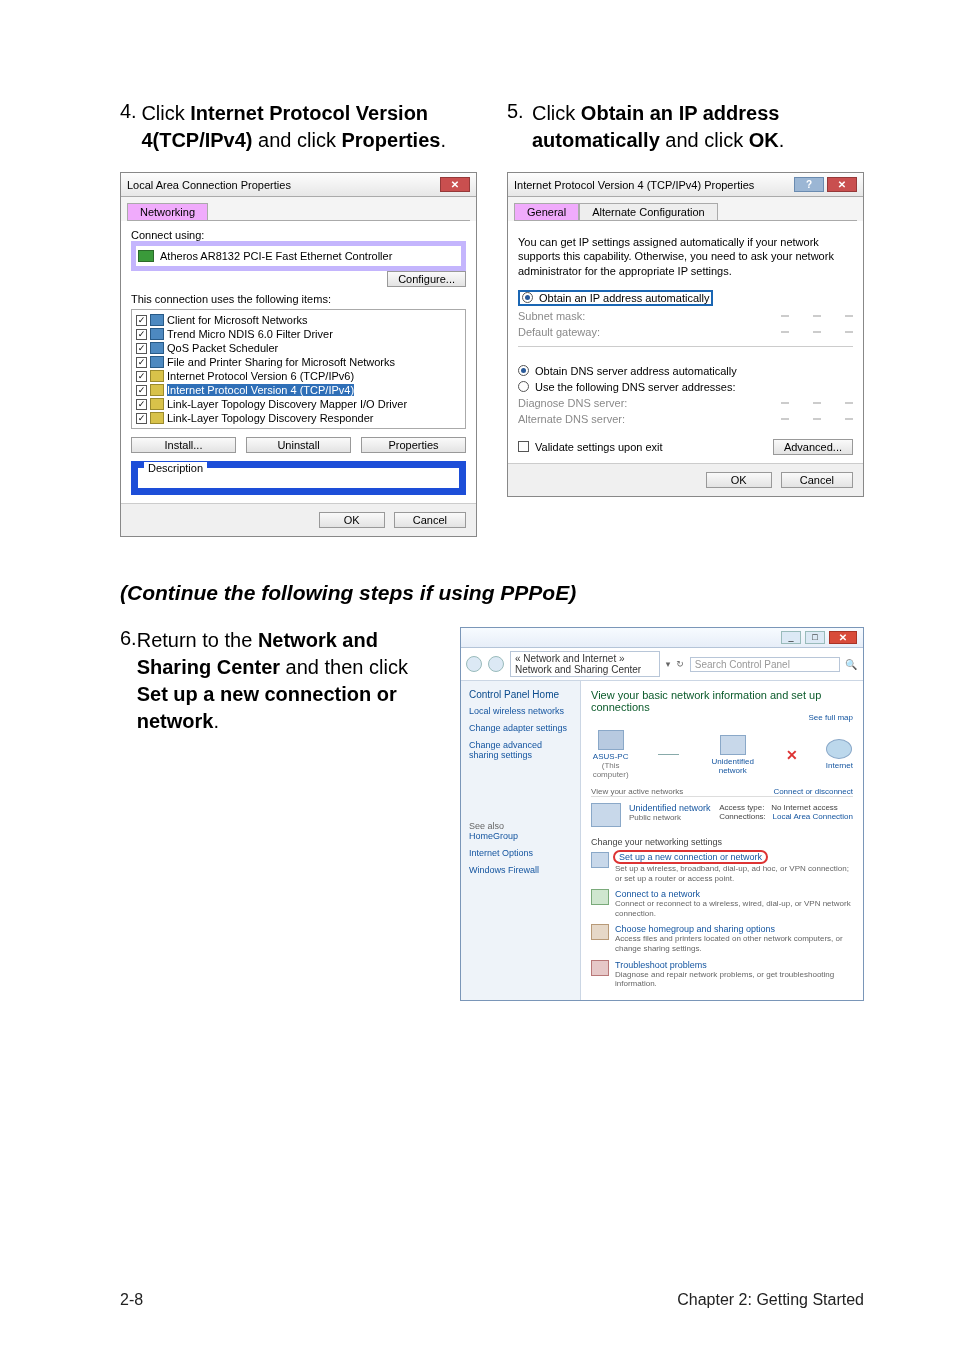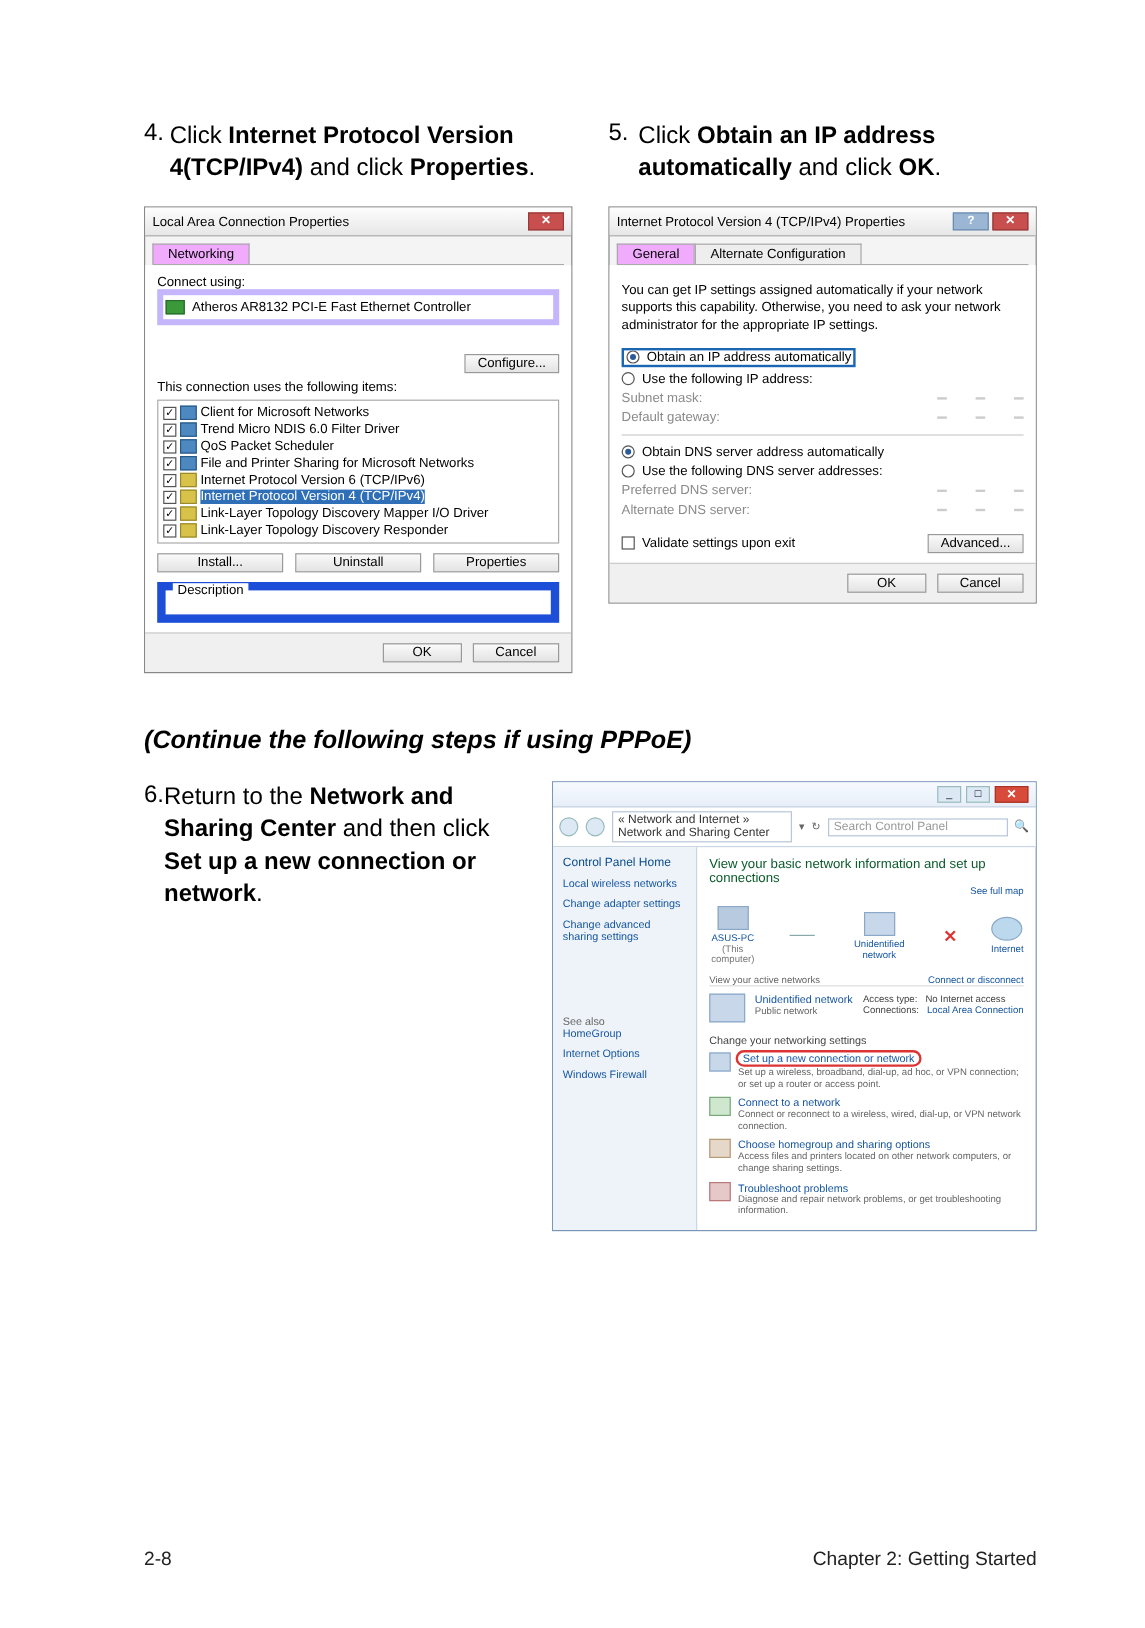--- a/index.html
+++ b/index.html
@@ -23,21 +23,21 @@
   .win-body { background:#fff; padding: 8px 10px; }
 
   
   .lac { width: 100%; }
   .tabbar { display:flex; border-bottom:1px solid #aaa; }
   .tab { background:#f0abfc; border:1px solid #aaa; border-bottom:none; padding:2px 12px; font-size:11px; }
   .fieldset { border:5px solid #c4b5fd; margin:0 0; padding:4px 6px; }
   .device-row { display:flex; align-items:center; gap:6px; padding:4px 2px; }
   .nic-icon { width:16px; height:12px; background:#3a9a3a; border:1px solid #2a6a2a; }
   .btn { background:linear-gradient(#fafafa,#e3e3e3); border:1px solid #999; padding:1px 10px; font-size:11px; }
-  .right { text-align:right;margin-top:24px; }
+  .right { text-align:right; }
   .item-list { border:1px solid #aaa; padding:3px 4px; margin-top:4px; }
   .li-row { display:flex; align-items:center; gap:3px; padding:1px 0; }
   .cb { width:11px; height:11px; border:1px solid #555; display:inline-flex; align-items:center; justify-content:center; font-size:9px; line-height:1; }
   .cb::after { content:"✓"; }
   .ic { width:14px; height:12px; background:#4d89c0; border:1px solid #285a87; }
   .ic.yel { background:#d8c24a; border-color:#9a8a2d; }
   .sel { background:#2f6fb7; color:#fff; }
   .btn-row { display:flex; gap:10px; margin:8px 0; }
   .btn.w { flex:1; text-align:center; }
   .desc { border:7px solid #1d4ed8; padding:4px 6px; }
@@ -45,21 +45,21 @@
   .dlg-buttons { text-align:right; padding:8px 10px; background:#f0f0f0; border-top:1px solid #ccc; }
 
   
   .prop-note { font-size:11px; margin:6px 0 10px; line-height:1.3; }
   .radio-row { display:flex; align-items:center; gap:6px; padding:2px 0; }
   .radio { width:11px; height:11px; border:1px solid #555; border-radius:50%; display:inline-flex; align-items:center; justify-content:center; }
   .radio.on::after { content:""; width:5px; height:5px; background:#2a5a99; border-radius:50%; }
   .kv { display:flex; align-items:center; justify-content:space-between; padding:2px 0; color:#8a8a8a; }
   .kv .slots { display:flex; gap:24px; }
   .kv .slot { width:8px; height:2px; background:#ccc; display:inline-block; }
-  .ipsection { border-top:1px solid #ccc; margin-top:6px; padding-top:6px; }
+  .ipsection { border-top:1px solid #ccc; margin-top:6px; padding-top:16px; }
   .adv-row { display:flex; justify-content:space-between; margin-top:12px; }
   .cb-plain { width:11px; height:11px; border:1px solid #555; display:inline-block; }
   .radio-boxed { border:2px solid #1a66b3; padding:0 2px; display:inline-flex; align-items:center; gap:6px; }
 
   
   .continue { font-style: italic; font-weight: bold; font-size: 21px; margin-top: 44px; }
 
   
   .step6 { display:flex; gap:30px; margin-top:22px; }
   .step6-left { width: 310px; display:flex; }
@@ -224,24 +224,20 @@
         </div>
         <div class="win-body">
           <div class="prop-note">You can get IP settings assigned automatically if your network supports this capability. Otherwise, you need to ask your network administrator for the appropriate IP settings.</div>
 
           <div class="radio-row">
             <span class="radio-boxed">
               <span class="radio on"></span>
               <span>Obtain an IP address automatically</span>
             </span>
           </div>
-          <div class="radio-row">
-              <span class="radio"></span>
-              <span>Use the following IP address:</span>
-            </div>
           <div class="kv">
               <span>Subnet mask:</span>
               <span class="slots">
                 <span class="slot"></span>
                 <span class="slot"></span>
                 <span class="slot"></span>
               </span>
             </div>
           <div class="kv">
               <span>Default gateway:</span>
@@ -255,21 +251,21 @@
           <div class="ipsection">
             <div class="radio-row">
                 <span class="radio on"></span>
                 <span>Obtain DNS server address automatically</span>
               </div>
             <div class="radio-row">
                 <span class="radio"></span>
                 <span>Use the following DNS server addresses:</span>
               </div>
             <div class="kv">
-                <span>Preferred DNS server:</span>
+                <span>Diagnose DNS server:</span>
                 <span class="slots">
                   <span class="slot"></span>
                   <span class="slot"></span>
                   <span class="slot"></span>
                 </span>
               </div>
             <div class="kv">
                 <span>Alternate DNS server:</span>
                 <span class="slots">
                   <span class="slot"></span>

